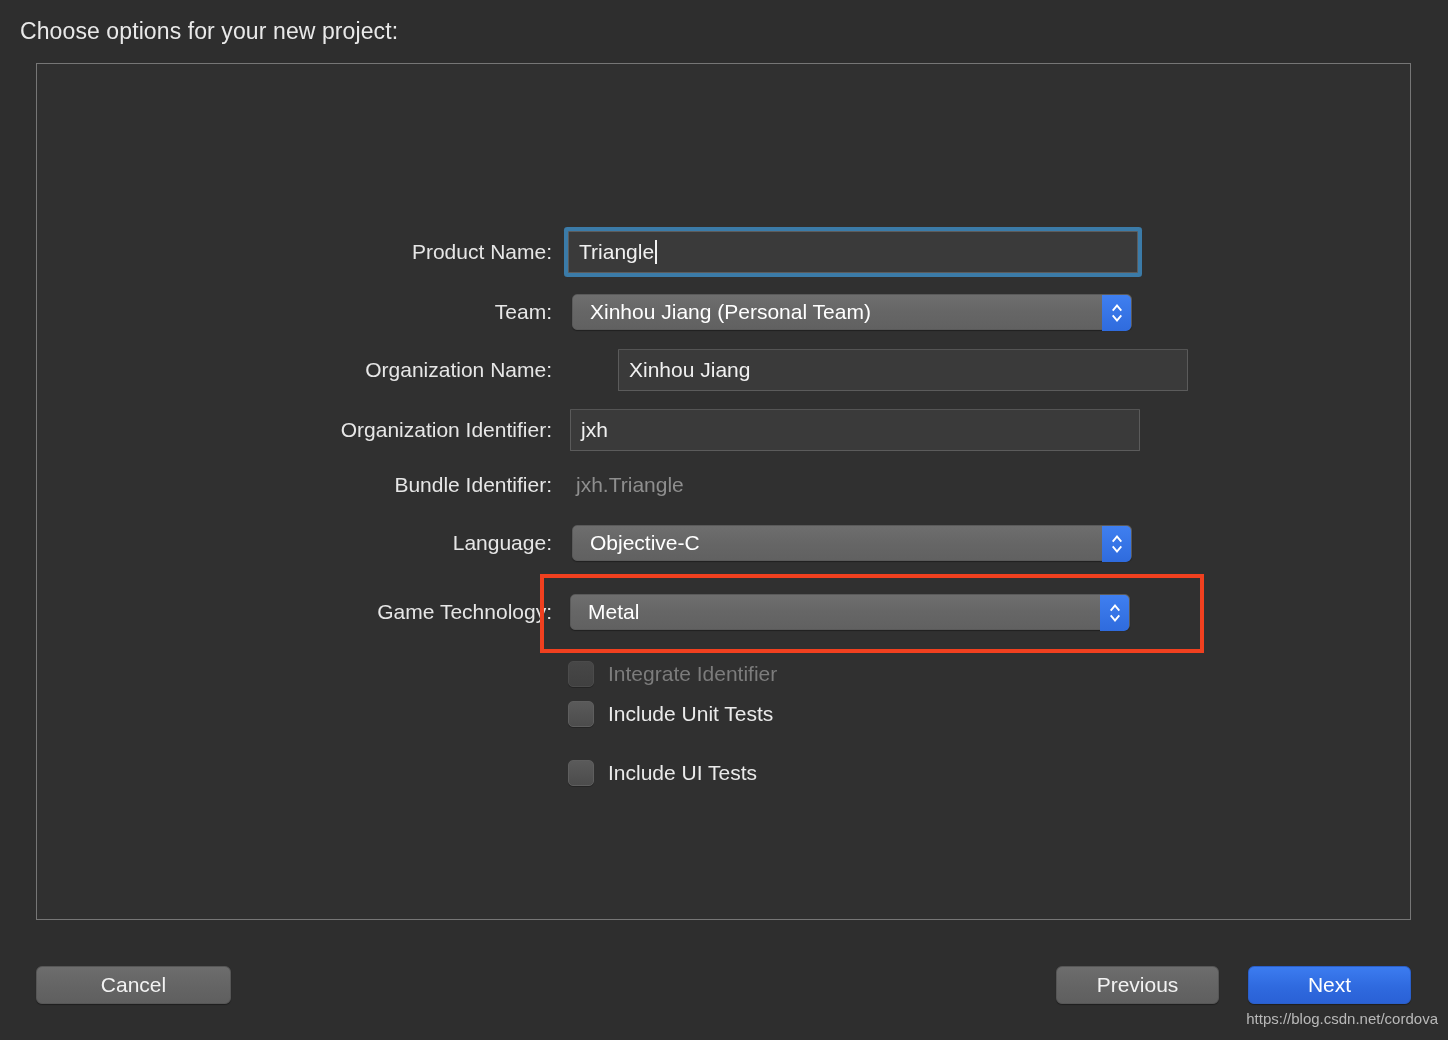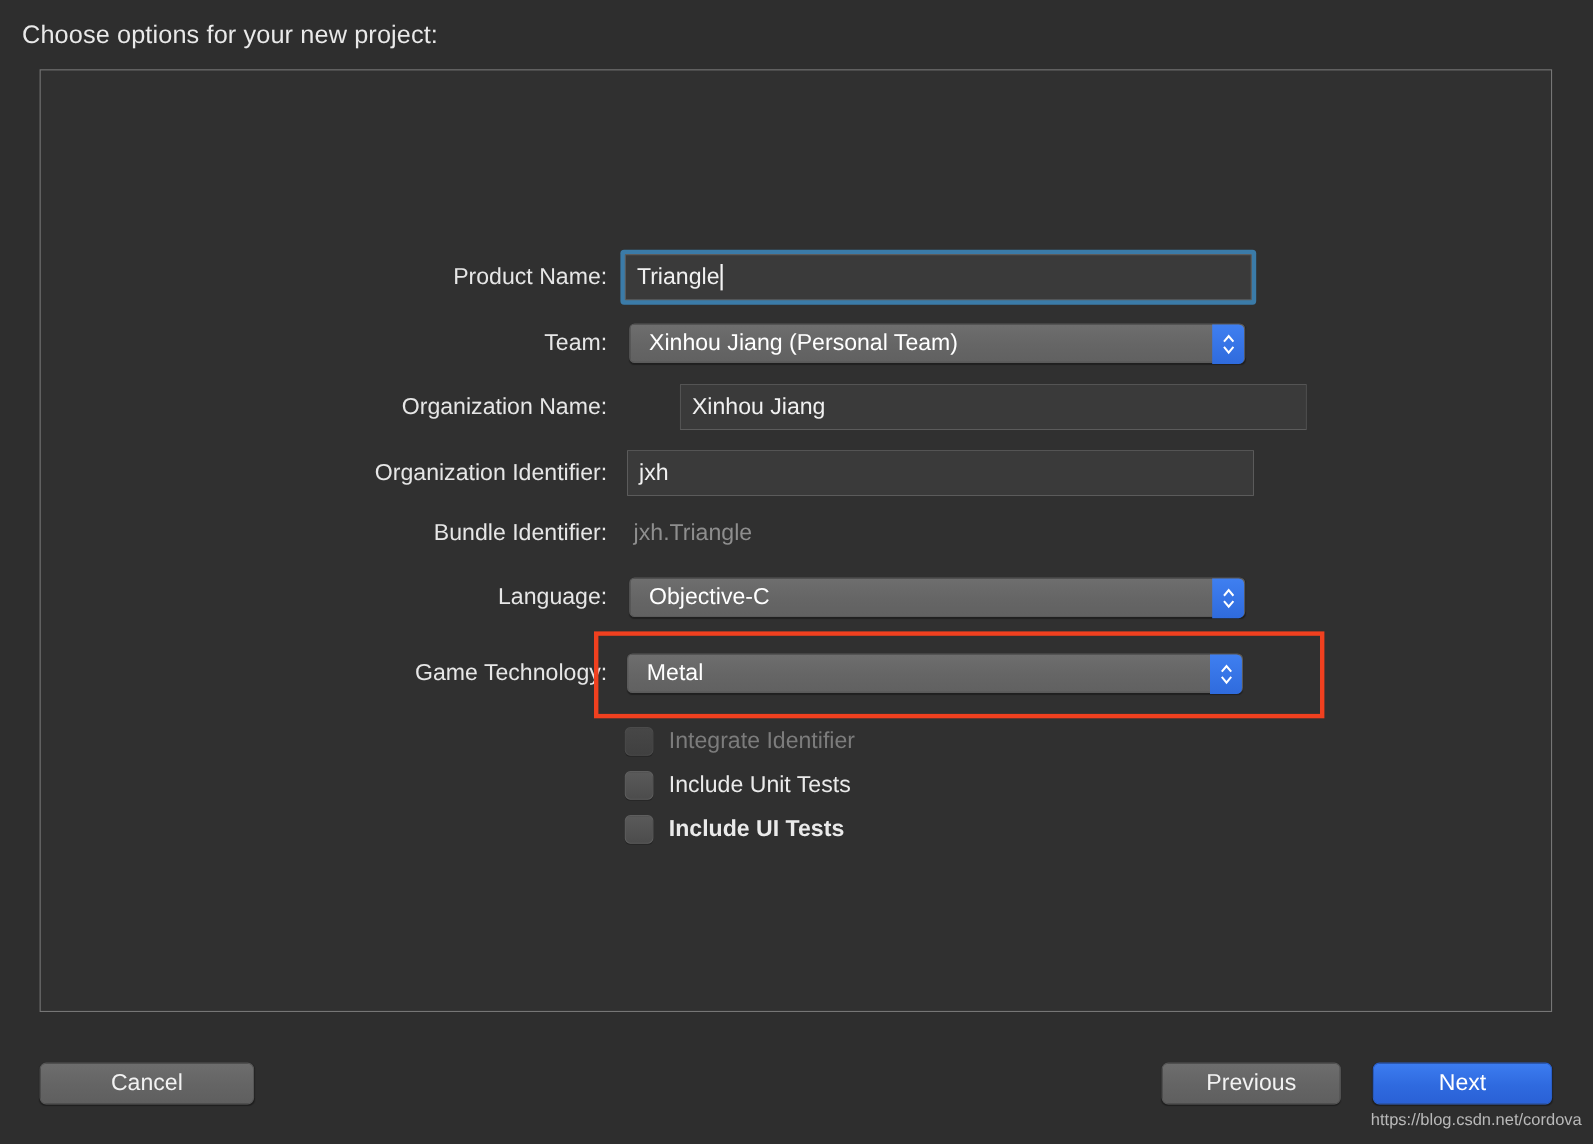--- a/index.html
+++ b/index.html
@@ -334,21 +334,21 @@
   </div>
 
   <div class="checkbox-row" style="top:659px;">
     <span class="checkbox-box disabled"></span>
     <span class="checkbox-label disabled">Integrate Identifier</span>
   </div>
   <div class="checkbox-row" style="top:699px;">
     <span class="checkbox-box"></span>
     <span class="checkbox-label">Include Unit Tests</span>
   </div>
-  <div class="checkbox-row" style="top:739px;font-weight:bold;">
+  <div class="checkbox-row" style="top:758px;">
     <span class="checkbox-box"></span>
     <span class="checkbox-label">Include UI Tests</span>
   </div>
 
 </div>
 
 <div id="annotation-box"></div>
 
 <div class="push-button" id="cancel-button">Cancel</div>
 <div class="push-button" id="previous-button">Previous</div>

